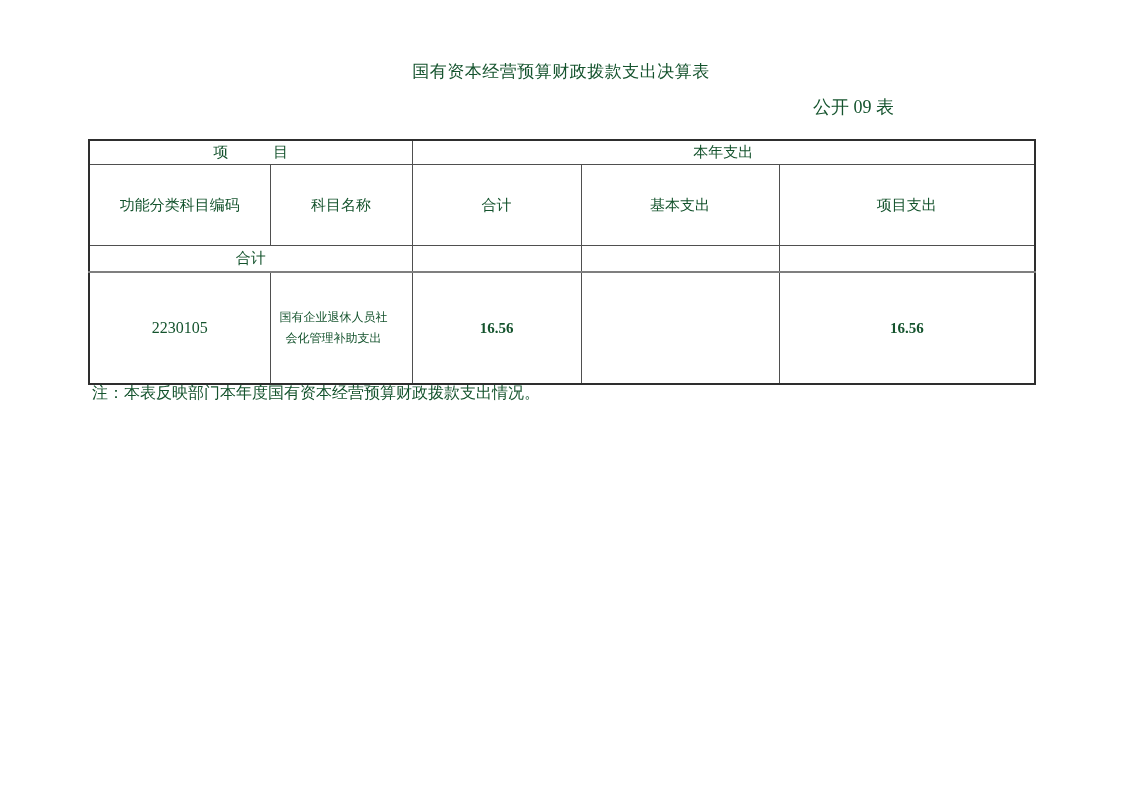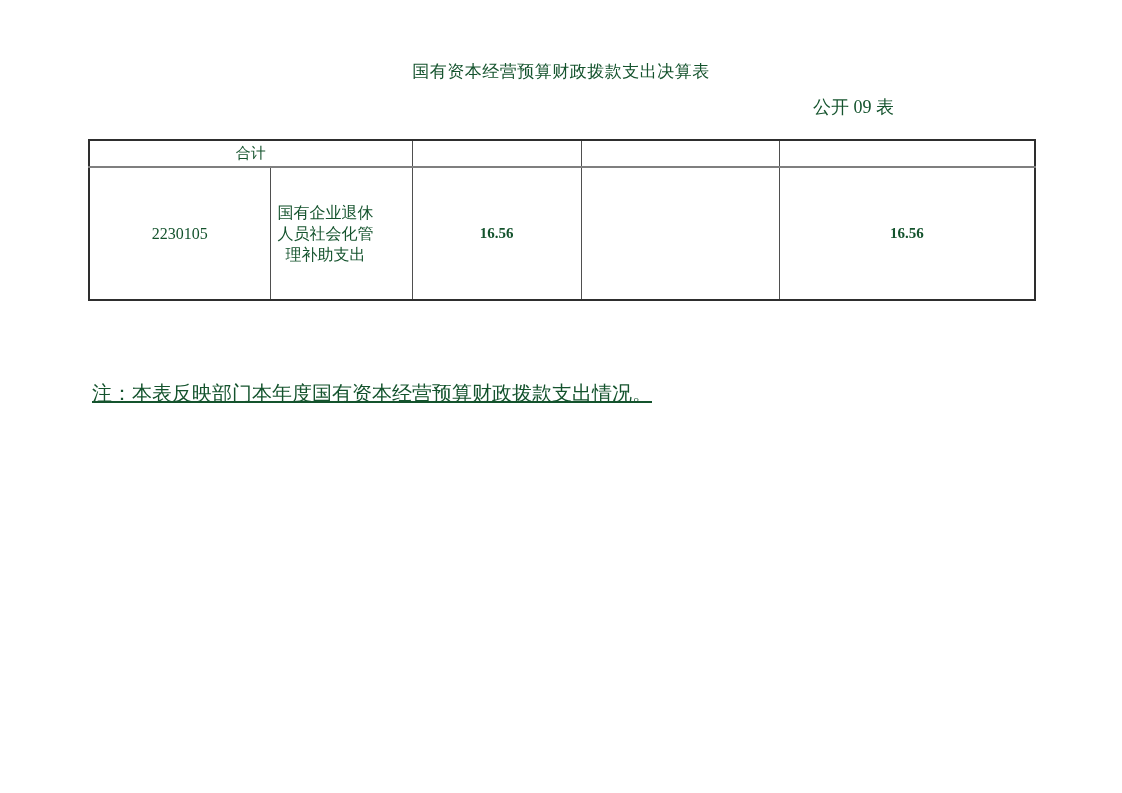--- a/index.html
+++ b/index.html
@@ -57,58 +57,68 @@
   tr.r-group td   { height: 23px; }
   tr.r-cols td    { height: 80px; }
   tr.r-index td   { height: 24px; border-bottom: 2px solid #7f7f7f; font-size: 14px; }
   tr.r-index td.span-label { font-size: 15px; }
   tr.r-total td   { height: 25px; border-bottom: 2px solid #7f7f7f; }
   tr.r-data td    { height: 61px; }
   tr.r-data td.code-cell { font-size: 16px; }
   td.name-cell { text-align: left; }
   .name-inner {
     width: 108px;
-    margin-left: 1px;
-    font-size: 16px;
+    margin-left: 9px;
+    font-size: 12px;
     line-height: 21px;
     word-break: break-all;
   }
   td.num-cell {
     text-align: right;
     padding-right: 6px;
     font-size: 14px;
     font-weight: bold;
   }
   .note {
     position: absolute;
     top: 383px;
     left: 92px;
-    font-size: 20px;
+    font-size: 16px;
     line-height: 20px;
-    text-decoration: underline;
   }
 </style>
 </head>
 <body>
 
 <div class="page">
 
   <div class="doc-title">国有资本经营预算财政拨款支出决算表</div>
 
   <div class="form-label">公开 09 表</div>
 
   <table class="budget">
     <colgroup>
       <col style="width:181px">
       <col style="width:142px">
       <col style="width:169px">
       <col style="width:198px">
       <col style="width:256px">
     </colgroup>
     <tbody>
+      <tr class="r-group">
+        <td colspan="2">项　　　目</td>
+        <td colspan="3">本年支出</td>
+      </tr>
+      <tr class="r-cols">
+        <td>功能分类科目编码</td>
+        <td>科目名称</td>
+        <td>合计</td>
+        <td>基本支出</td>
+        <td>项目支出</td>
+      </tr>
       <tr class="r-total">
         <td colspan="2">合计</td>
         <td class="num-cell"></td>
         <td class="num-cell"></td>
         <td class="num-cell"></td>
       </tr>
       <tr class="r-data">
         <td class="code-cell">2230105</td>
         <td class="name-cell">
           <div class="name-inner">国有企业退休人员社会化管理补助支出</div>

